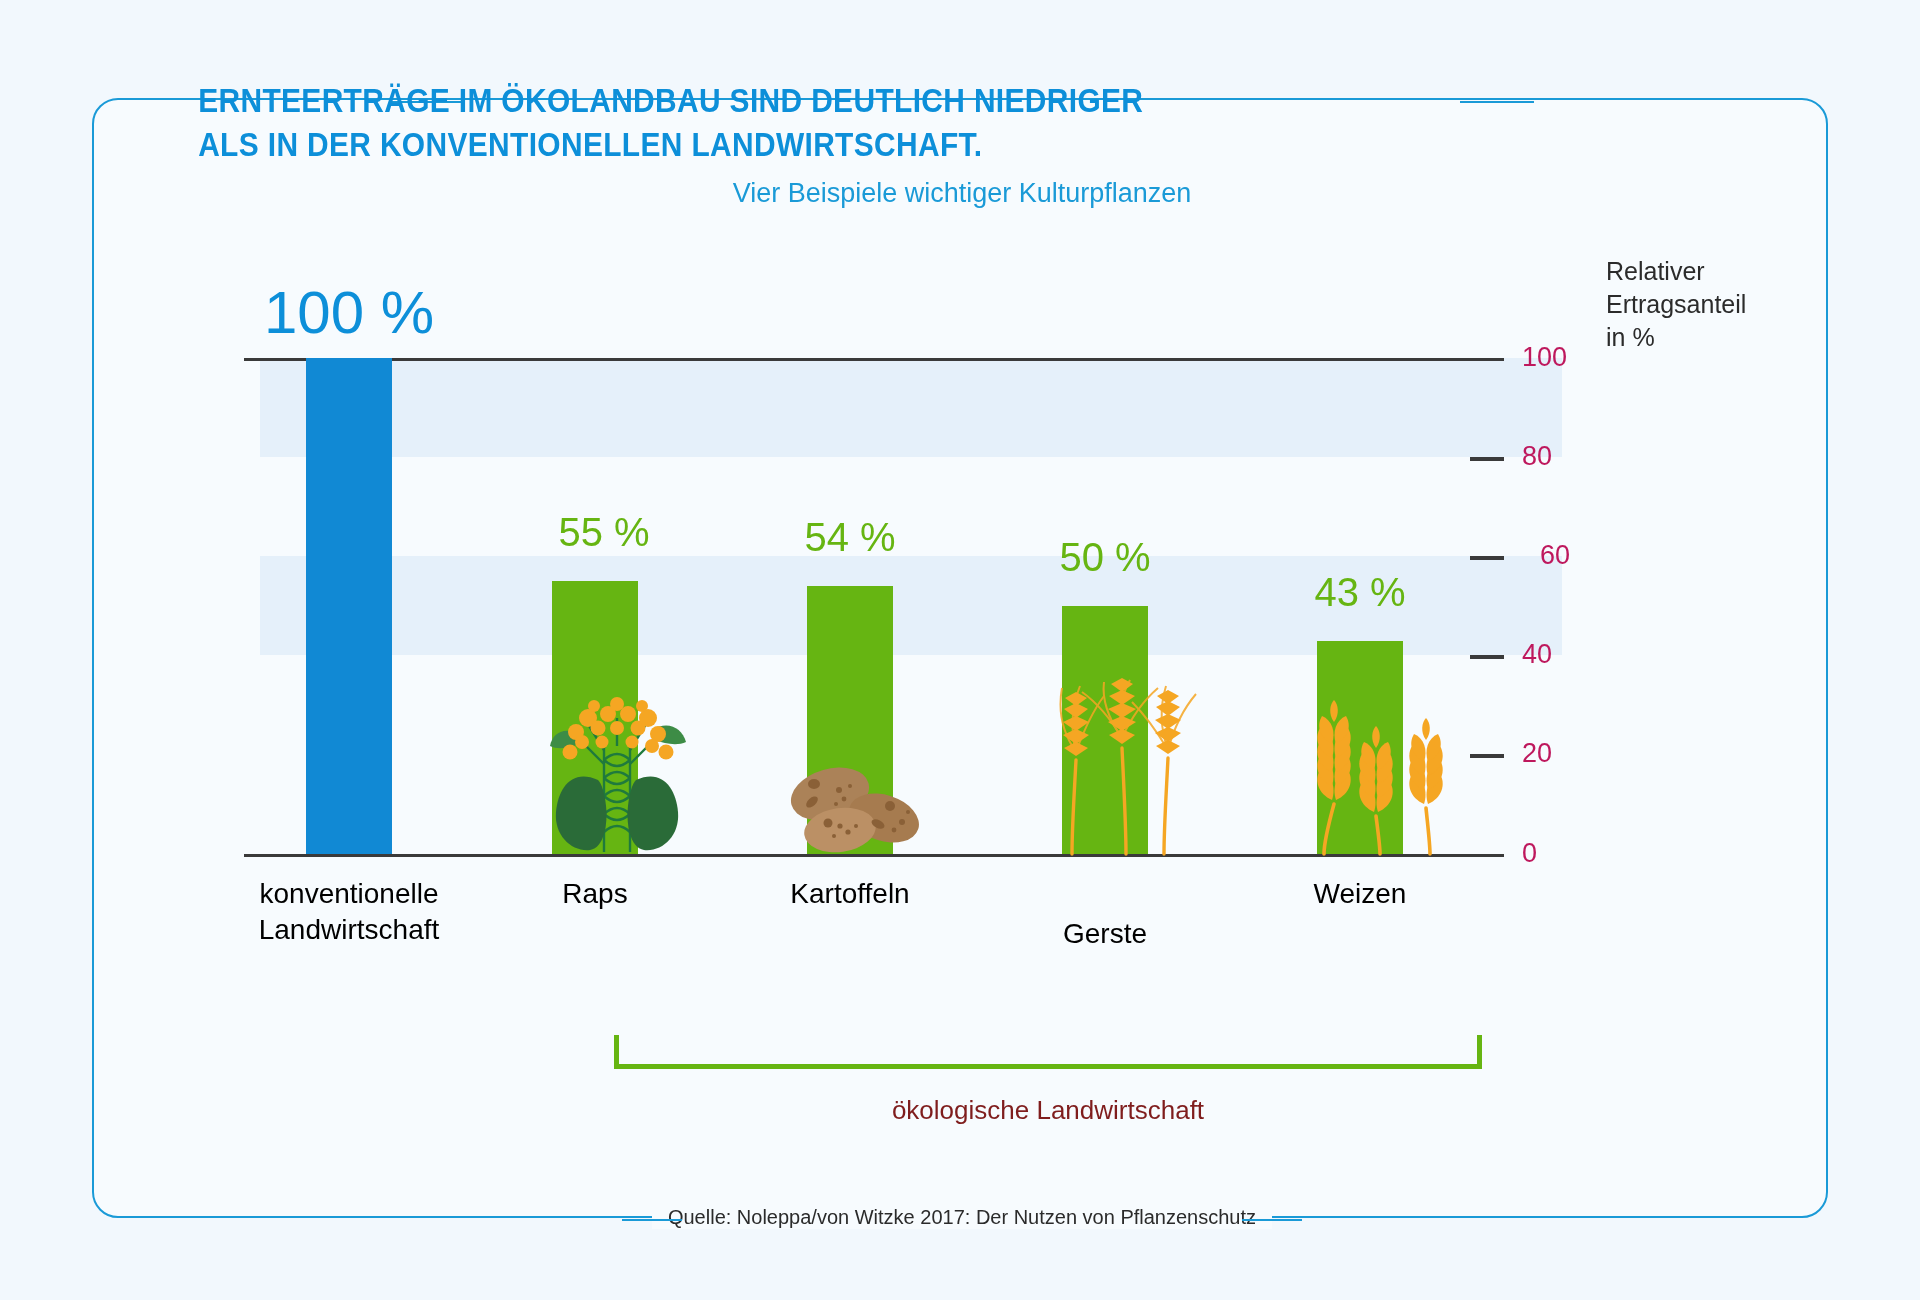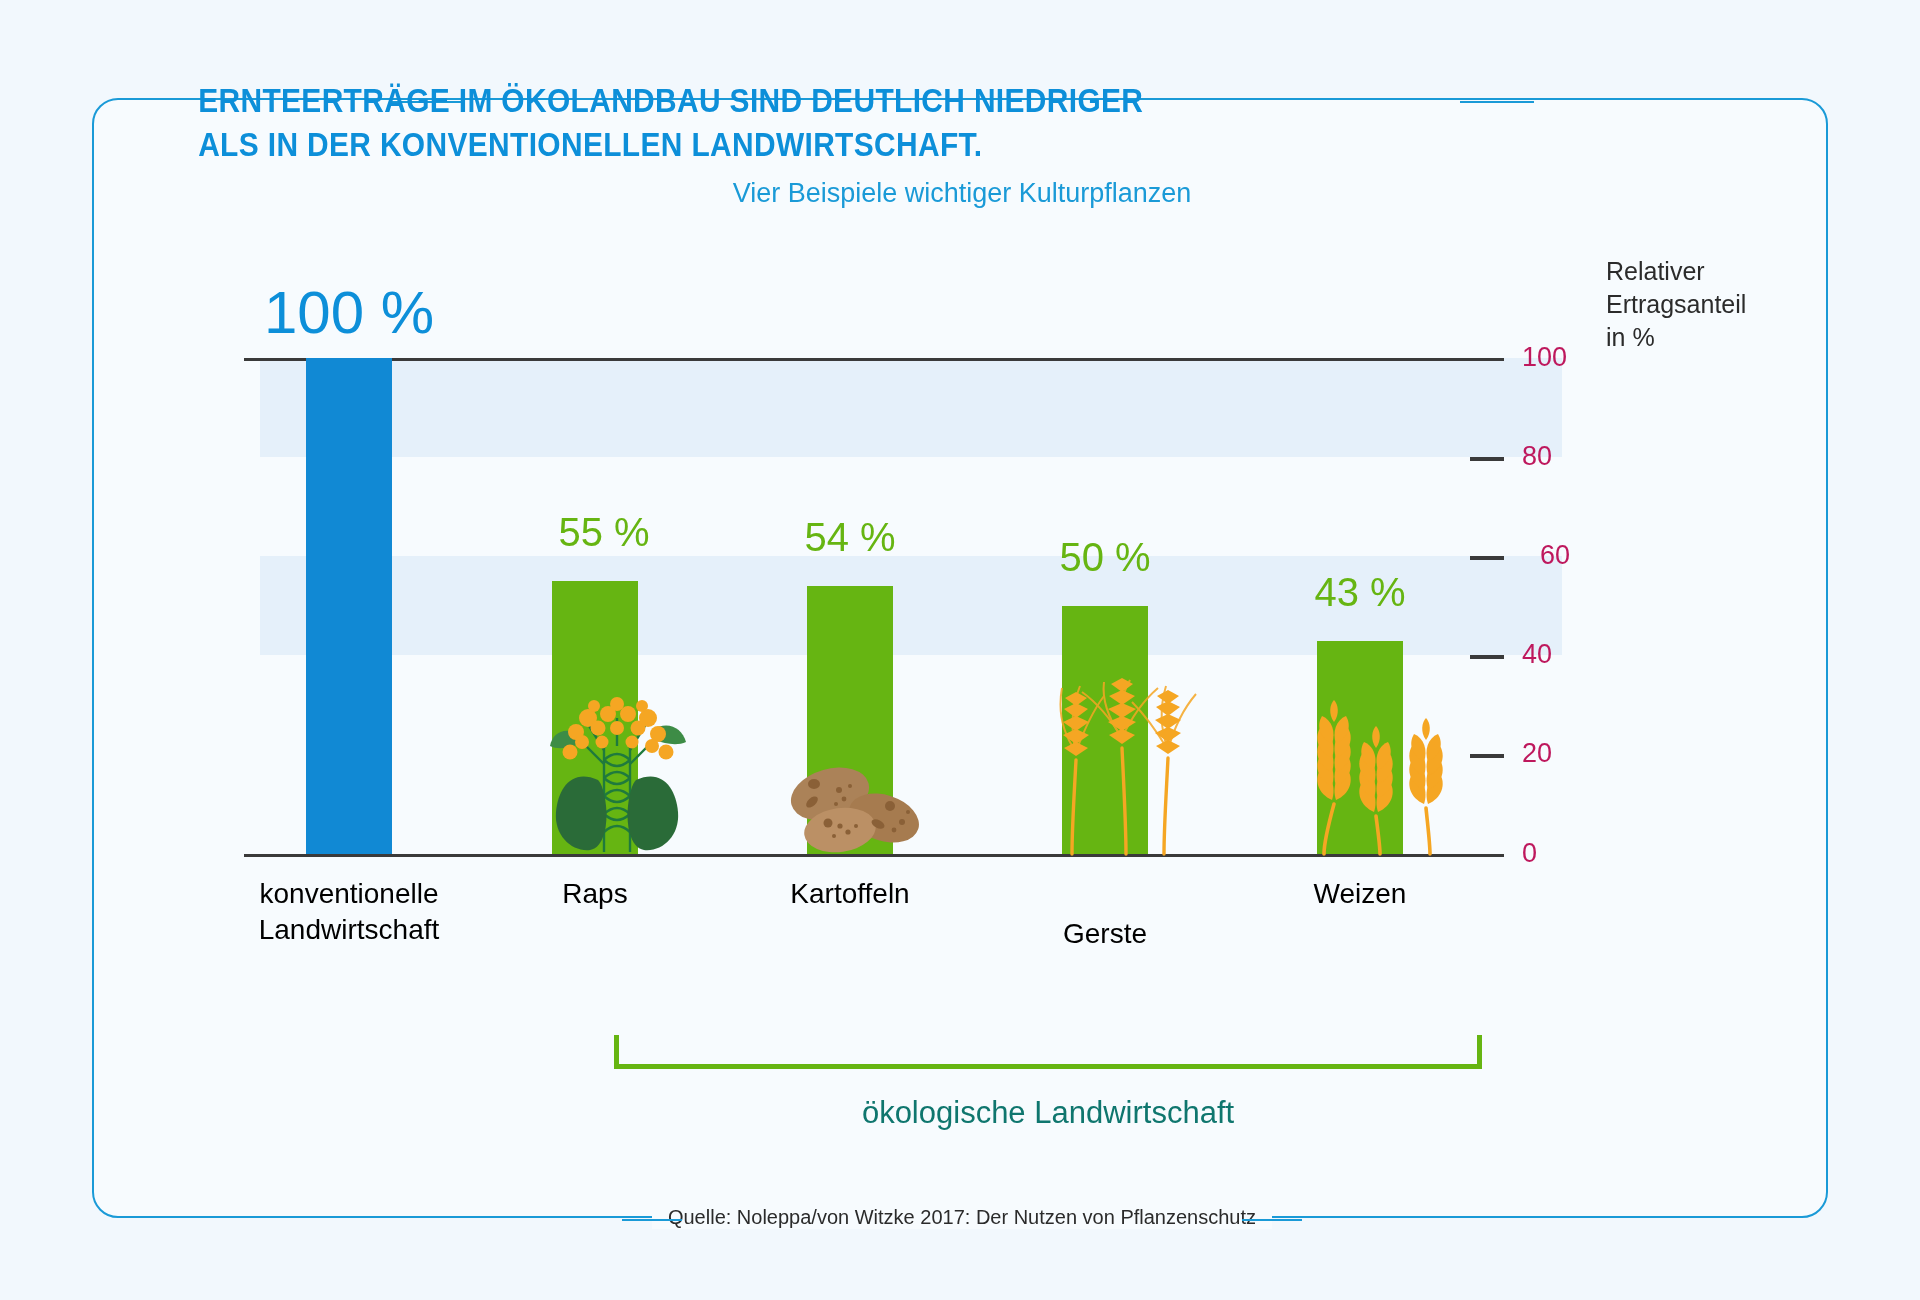--- a/index.html
+++ b/index.html
@@ -74,21 +74,21 @@
     position:absolute;text-align:center;color:#000000;font-size:28px;line-height:36px;
   }
 
   
   .bracket{position:absolute;left:520px;top:935px;width:868px;height:34px;}
   .bracket .hbar{position:absolute;left:0;bottom:0;width:100%;height:5px;background:#66b512;}
   .bracket .vl{position:absolute;left:0;bottom:0;width:5px;height:34px;background:#66b512;}
   .bracket .vr{position:absolute;right:0;bottom:0;width:5px;height:34px;background:#66b512;}
   .bracket-label{
     position:absolute;left:520px;top:995px;width:868px;text-align:center;
-    color:#0f766e;font-size:31px;
+    color:#7f1d1d;font-size:26px;
   }
 
   
   .source-wrap{position:absolute;left:0;bottom:-13px;width:1736px;text-align:center;}
   .source{
     display:inline-block;background:#f7fbfe;padding:0 16px;
     color:#2b2b2b;font-size:20px;
   }
   .src-rule-l,.src-rule-r{position:absolute;top:13px;height:2px;background:#1a9ad7;width:60px;}
   .src-rule-l{left:528px;}

